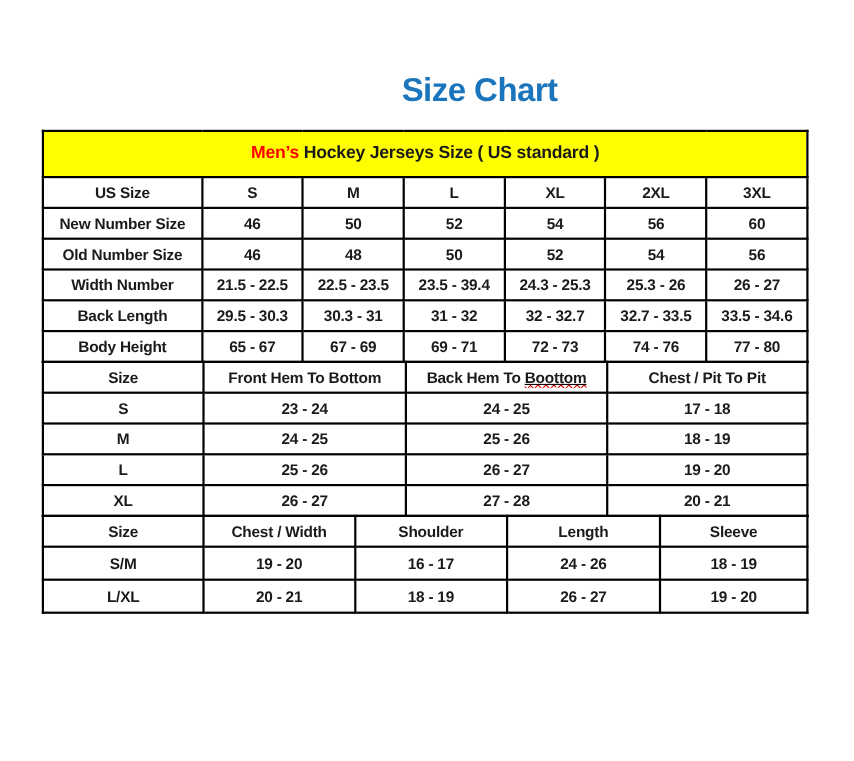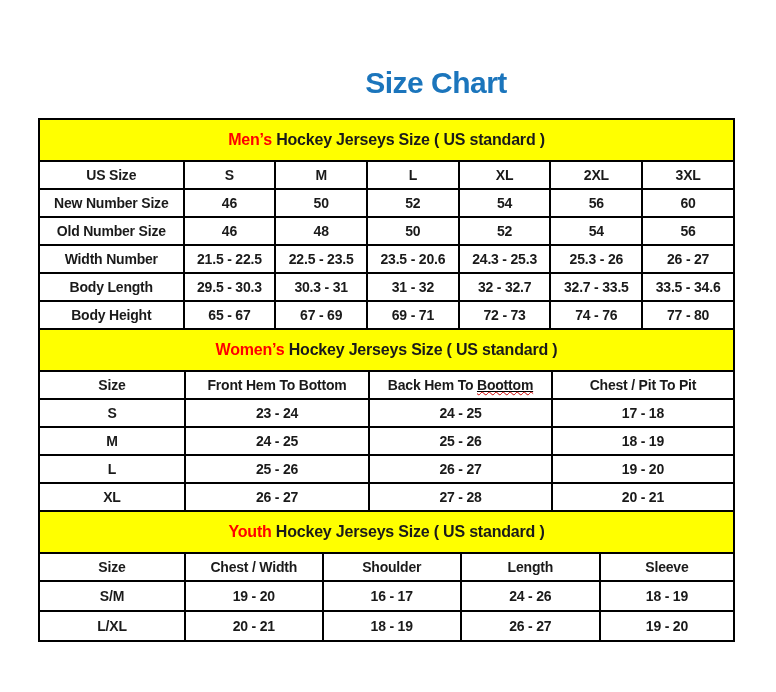--- a/index.html
+++ b/index.html
@@ -100,27 +100,27 @@
       <td>48</td>
       <td>50</td>
       <td>52</td>
       <td>54</td>
       <td>56</td>
     </tr>
     <tr class="row">
       <td>Width Number</td>
       <td>21.5 - 22.5</td>
       <td>22.5 - 23.5</td>
-      <td>23.5 - 20.6</td>
+      <td>23.5 - 39.4</td>
       <td>24.3 - 25.3</td>
       <td>25.3 - 26</td>
       <td>26 - 27</td>
     </tr>
     <tr class="row">
-      <td>Body Length</td>
+      <td>Back Length</td>
       <td>29.5 - 30.3</td>
       <td>30.3 - 31</td>
       <td>31 - 32</td>
       <td>32 - 32.7</td>
       <td>32.7 - 33.5</td>
       <td>33.5 - 34.6</td>
     </tr>
     <tr class="row">
       <td>Body Height</td>
       <td>65 - 67</td>
@@ -134,23 +134,20 @@
     </table>
 
   <table class="t2">
     <colgroup>
       <col style="width:21.0%">
         <col style="width:26.5%">
         <col style="width:26.3%">
         <col style="width:26.2%">
     </colgroup>
     <tbody>
-        <tr class="band">
-      <td colspan="4"><span class="red-word">Women’s</span><span> Hockey Jerseys Size ( US standard )</span></td>
-    </tr>
     <tr class="hdr">
       <td>Size</td>
       <td>Front Hem To Bottom</td>
       <td><span>Back Hem To </span><span class="u-black"><span class="squiggle">Boottom</span></span></td>
       <td>Chest / Pit To Pit</td>
     </tr>
     <tr class="row">
       <td>S</td>
       <td>23 - 24</td>
       <td>24 - 25</td>
@@ -179,23 +176,20 @@
 
   <table class="t3">
     <colgroup>
       <col style="width:21.0%">
         <col style="width:19.8%">
         <col style="width:19.9%">
         <col style="width:20.0%">
         <col style="width:19.3%">
     </colgroup>
     <tbody>
-        <tr class="band">
-      <td colspan="5"><span class="red-word">Youth</span><span> Hockey Jerseys Size ( US standard )</span></td>
-    </tr>
     <tr class="hdr">
       <td>Size</td>
       <td>Chest / Width</td>
       <td>Shoulder</td>
       <td>Length</td>
       <td>Sleeve</td>
     </tr>
     <tr class="row">
       <td>S/M</td>
       <td>19 - 20</td>

